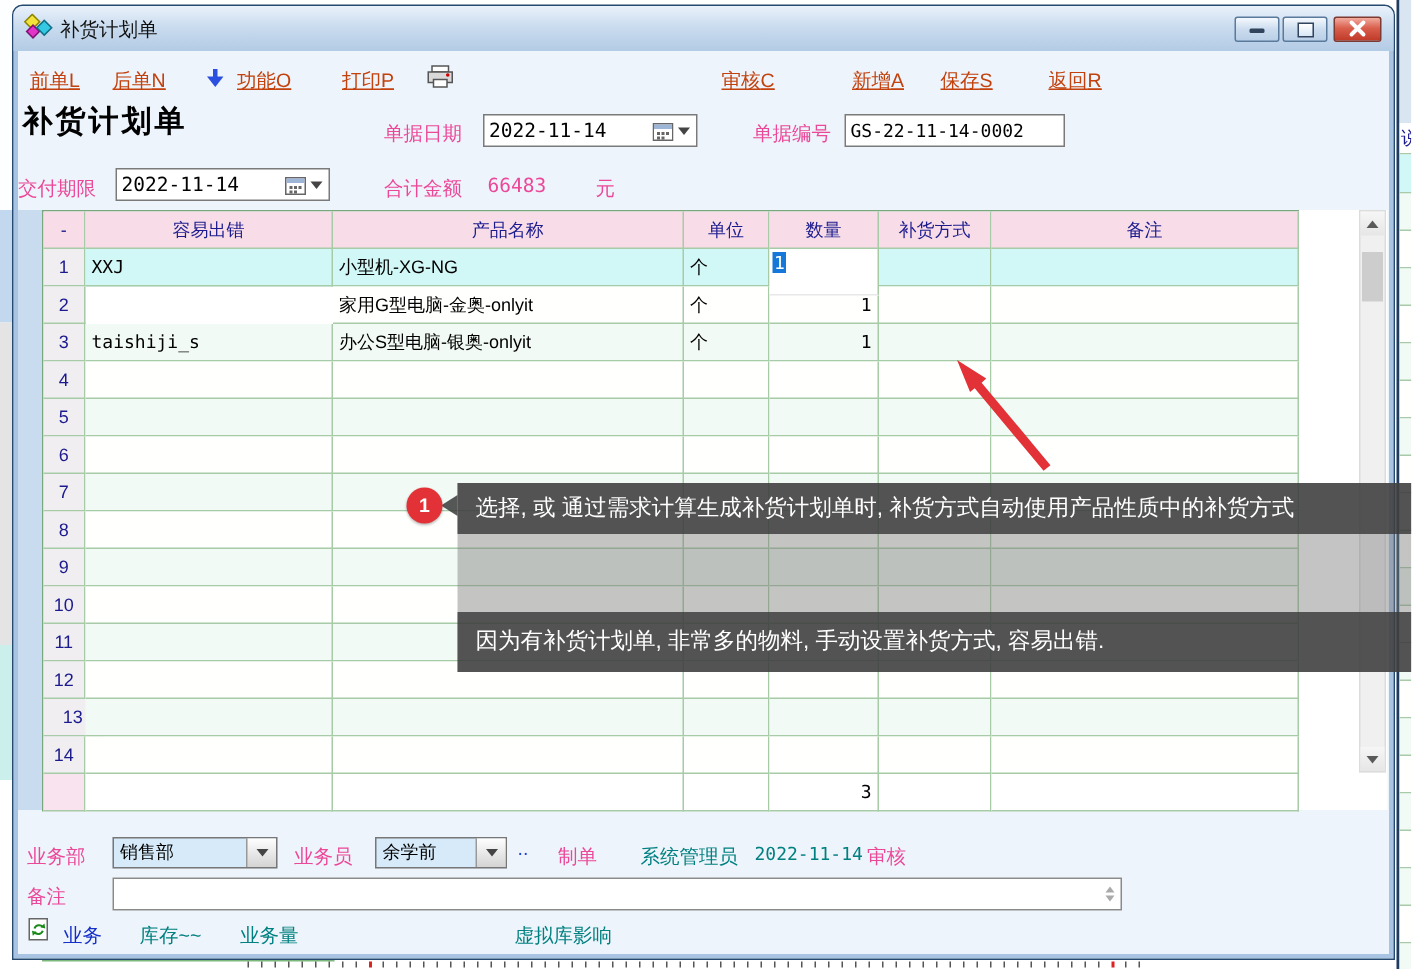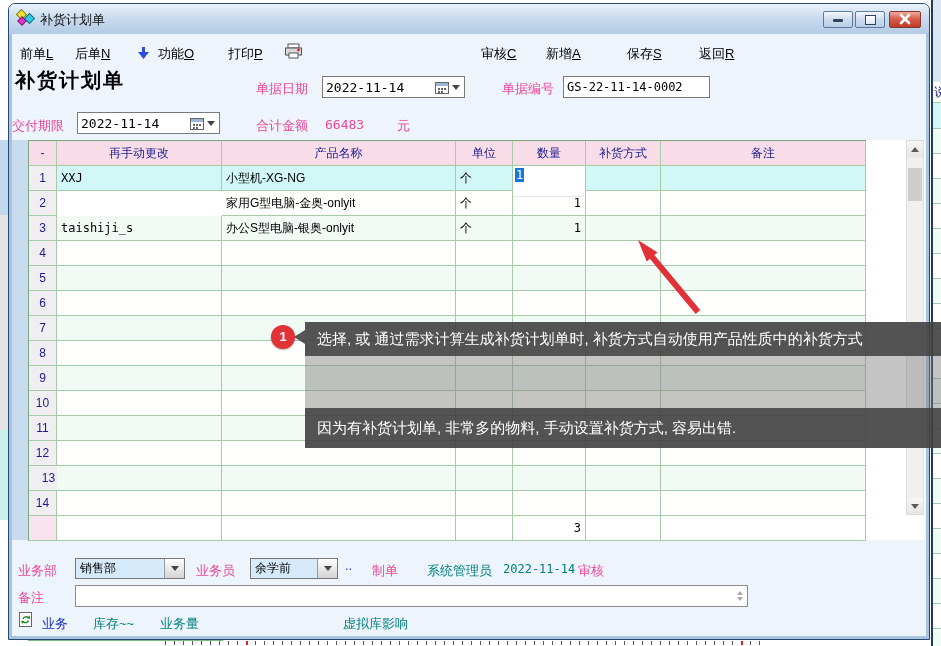--- a/index.html
+++ b/index.html
@@ -33,21 +33,21 @@
   .title-text{position:absolute;left:40px;top:11px;font-size:13px;color:#111;z-index:5;}
   .wbtn{position:absolute;top:11px;height:17px;z-index:6;border:1px solid #5A7A9C;border-radius:2px;
         background:linear-gradient(#F4F9FE,#CCDCEE 50%,#B9CEE6);box-sizing:border-box;text-align:center;}
   .wbtn.min{left:823px;width:30px;} .wbtn.max{left:855px;width:30px;}
   .wbtn.close{left:889px;width:32px;border:1px solid #7E3A30;
         background:linear-gradient(#F2AC9F,#D95F4D 45%,#C03A28);}
   .ic-min{width:10px;height:3px;background:#31445C;margin:7px auto 0;border-radius:1px;}
   .ic-max{width:9px;height:8px;border:1px solid #31445C;background:linear-gradient(#fff,#D8E6F4);margin:3px auto 0;}
 
   
-  .tb{position:absolute;top:45px;font-size:13px;color:#000000;z-index:5;cursor:pointer;white-space:nowrap;}
+  .tb{position:absolute;top:45px;font-size:13px;color:#c2410c;z-index:5;cursor:pointer;white-space:nowrap;text-decoration:underline;}
   .tb u{text-decoration:underline;}
   .tb-ico{position:absolute;z-index:5;}
 
   
   .form-title{position:absolute;left:15px;top:67px;font-size:20px;font-weight:bold;
               letter-spacing:2px;color:#000;z-index:5;}
   .lbl{position:absolute;font-size:13px;color:#ec4899;z-index:5;white-space:nowrap;}
   .field{position:absolute;height:22px;background:#fff;border:1px solid #7A7A7A;box-sizing:border-box;
          display:flex;align-items:center;padding-left:3px;z-index:5;}
   .fval{font-size:13px;white-space:nowrap;}
@@ -262,21 +262,21 @@
   <span class="tb" style="left:228px"><span>打印</span><u>P</u></span>
   <span class="tb-ico" style="left:284px;top:43px">
     <svg width="19" height="16">
       <rect x="4" y="1" width="11" height="4" fill="#FFF" stroke="#555"></rect>
       <rect x="1.5" y="5" width="16" height="7" fill="#D9D9D9" stroke="#555"></rect>
       <circle cx="14.5" cy="7" r="1.2" fill="#C00"></circle>
       <rect x="5" y="10" width="9" height="5" fill="#FFF" stroke="#555"></rect>
     </svg>
   </span>
   <span class="tb" style="left:481px"><span>审核</span><u>C</u></span>
-  <span class="tb" style="left:546px"><span>新增</span><u>A</u></span>
+  <span class="tb" style="left:568px"><span>新增</span><u>A</u></span>
   <span class="tb" style="left:627px"><span>保存</span><u>S</u></span>
   <span class="tb" style="left:699px"><span>返回</span><u>R</u></span>
 
   <div class="form-title">补货计划单</div>
   <span class="lbl" style="left:256px;top:80px">单据日期</span>
   <div class="field" style="left:322px;top:76px;width:143px">
     <span class="fval mono">2022-11-14</span>
     <span class="cal-btn">
       <svg width="14" height="13">
           <rect x="0.5" y="1.5" width="13" height="11" fill="#FFF" stroke="#666"></rect>
@@ -315,21 +315,21 @@
     <span class="tri"></span>
   </div>
   <span class="lbl" style="left:256px;top:117px">合计金额</span>
   <span class="lbl mono" style="left:325px;top:117px">66483</span>
   <span class="lbl" style="left:397px;top:117px">元</span>
 
   <div class="left-strip"></div>
   <div class="gridbg"></div>
   <div id="gridtable">
       <div class="gc hdr" style="left: 0px; top: 0px; width: 28px;">-</div>
-      <div class="gc hdr" style="left: 28px; top: 0px; width: 165px;">再手动更改</div>
+      <div class="gc hdr" style="left: 28px; top: 0px; width: 165px;">容易出错</div>
       <div class="gc hdr" style="left: 193px; top: 0px; width: 234px;">产品名称</div>
       <div class="gc hdr" style="left: 427px; top: 0px; width: 57px;">单位</div>
       <div class="gc hdr" style="left: 484px; top: 0px; width: 73px;">数量</div>
       <div class="gc hdr" style="left: 557px; top: 0px; width: 75px;">补货方式</div>
       <div class="gc hdr" style="left: 632px; top: 0px; width: 205px;">备注</div>
       <div class="gc rowno" style="left: 0px; top: 25px; width: 28px;">1</div>
       <div class="gc rsel cl mono" style="left: 28px; top: 25px; width: 165px;">XXJ</div>
       <div class="gc rsel cl" style="left: 193px; top: 25px; width: 234px;">小型机-XG-NG</div>
       <div class="gc rsel cl" style="left: 427px; top: 25px; width: 57px;">个</div>
       <div class="gc editcell" style="left: 484px; top: 25px; width: 73px;"><span class="selhl">1</span></div>

